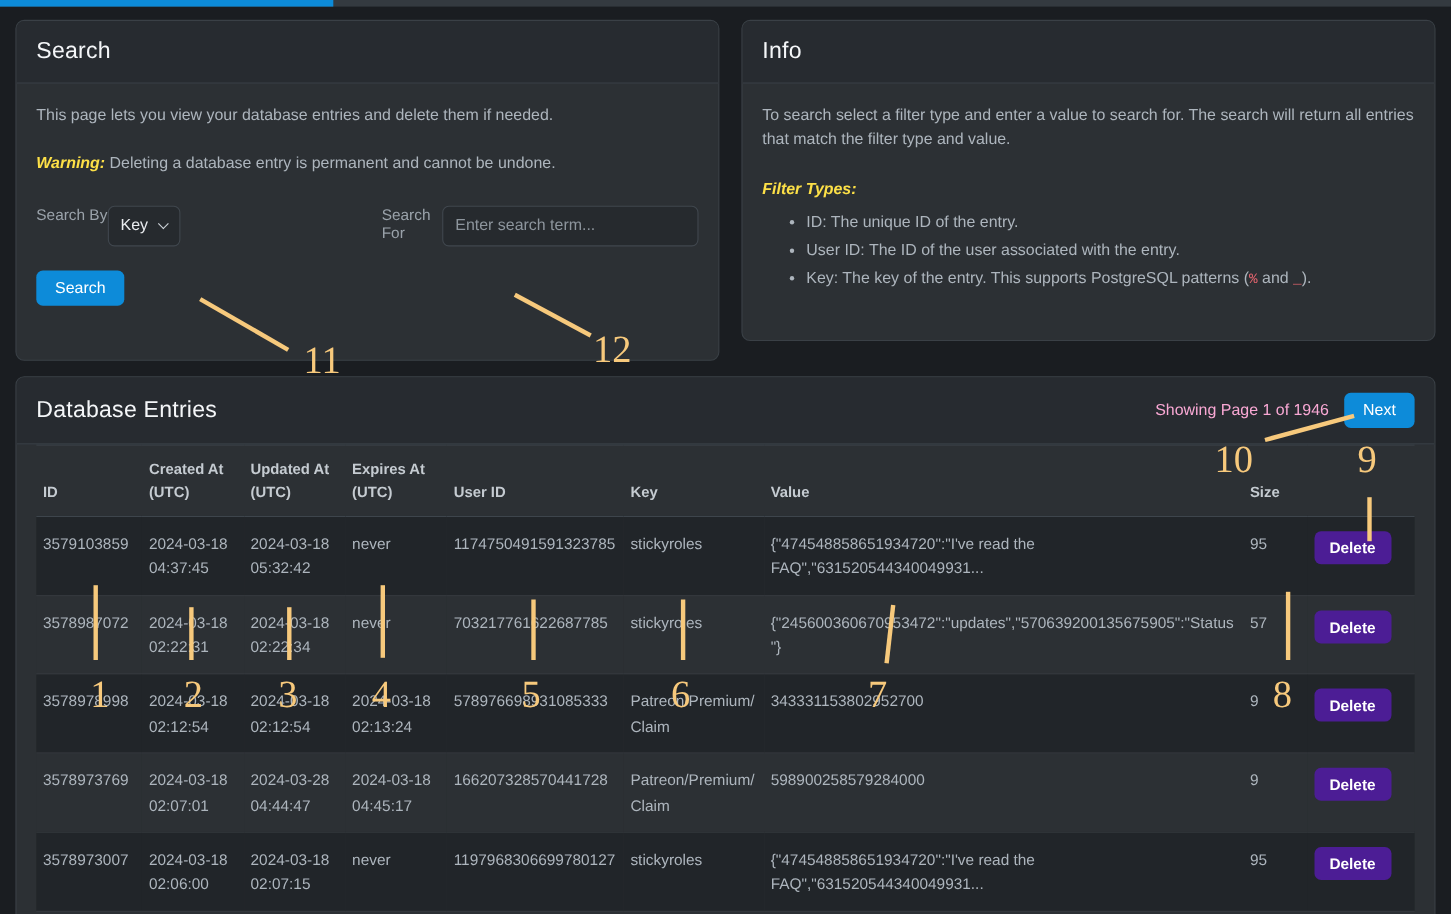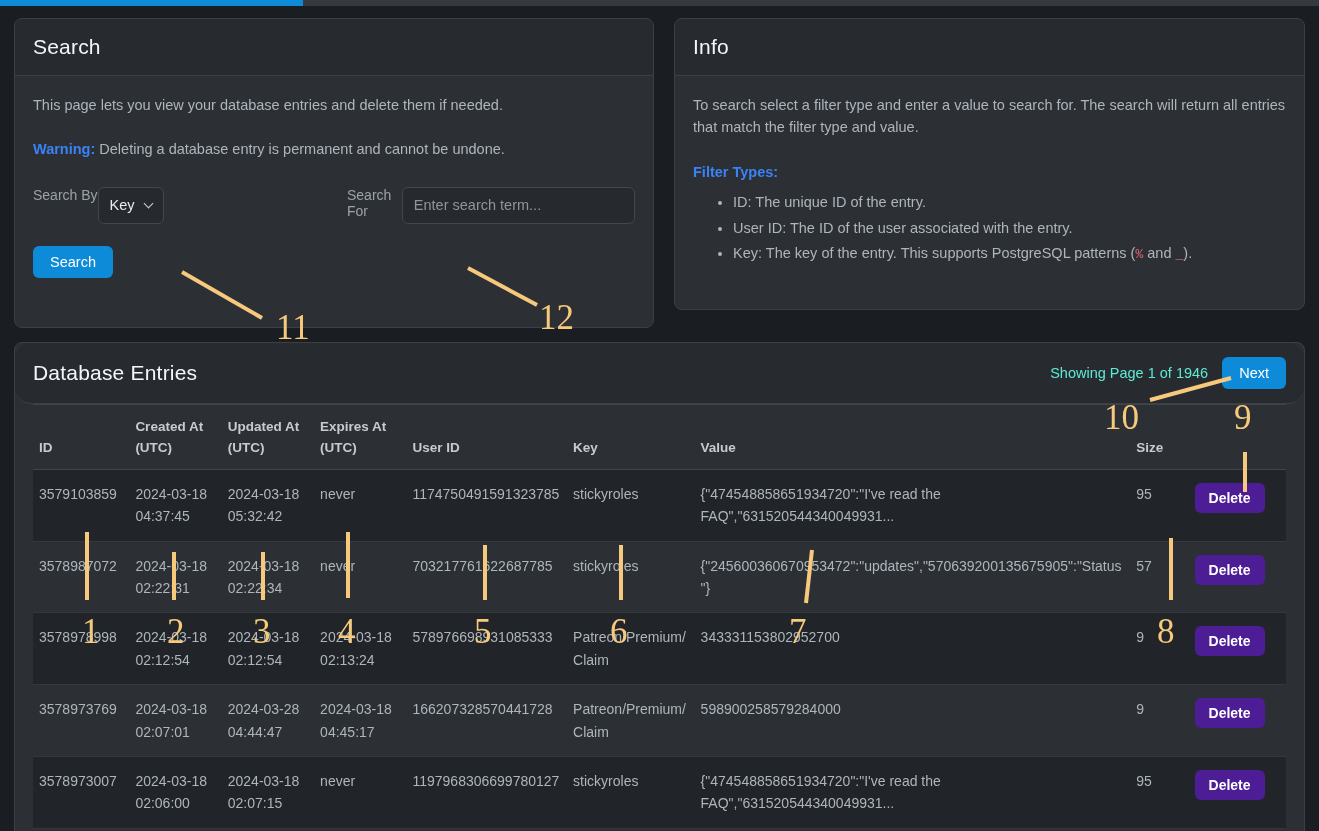--- a/index.html
+++ b/index.html
@@ -52,21 +52,21 @@
   #card-info   { left: 674px; top: 18px; width: 631px; height: 292px; }
   #card-db     { left: 14px; top: 342px; width: 1291px; height: 500px; }
 
   
   .para {
     color: #adb5bd;
     font-size: 14.5px;
     line-height: 1.55;
   }
   .para + .para { margin-top: 22px; }
-  .para b { color: #3b82f6; font-weight: 700; }
+  .para b { color: #fde047; font-weight: 700; font-style: italic; }
 
   .form-row {
     display: flex;
     gap: 26px;
     margin-top: 26px;
   }
   .form-group { display: flex; flex-direction: row; }
   .form-group.g1 { width: 292px; }
   .form-group.g2 { width: 292px; }
   .form-label {
@@ -138,27 +138,26 @@
   }
 
   
   .db-header {
     display: flex;
     align-items: center;
     justify-content: space-between;
     background: #272b30;
     border-bottom: 1px solid #3a4046;
     padding: 14px 18px;
-    border-radius: 16px;
   }
   .db-header-right {
     display: flex; align-items: center; gap: 14px;
   }
   .page-indicator {
-    color: #5eead4;
+    color: #f9a8d4;
     font-size: 14.5px;
   }
 
   table.db {
     width: 100%;
     border-collapse: collapse;
     table-layout: fixed;
   }
   table.db thead th {
     color: #c5cbd1;

